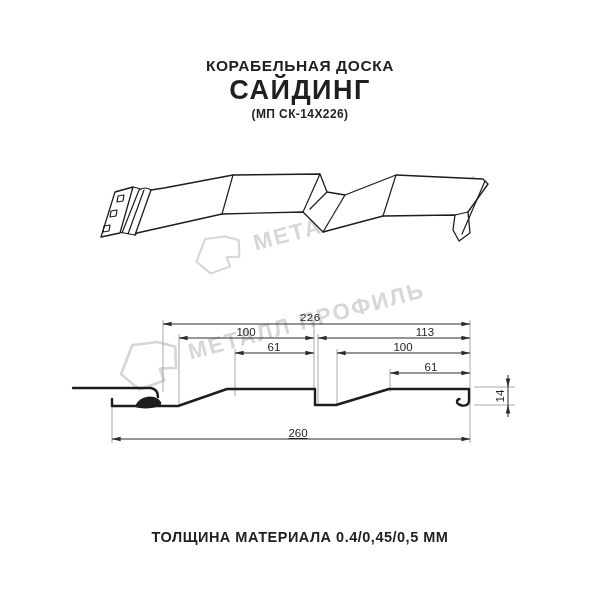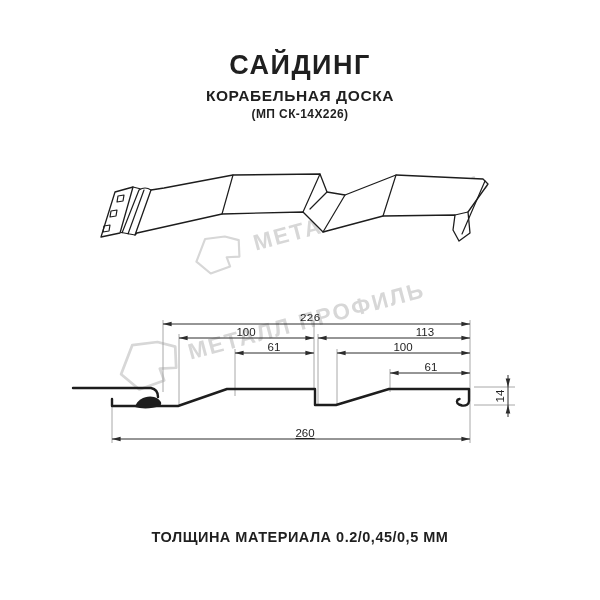--- a/index.html
+++ b/index.html
@@ -44,22 +44,22 @@
   
   #footer{position:absolute;top:529px;left:0;width:600px;text-align:center;
           font-size:14.5px;font-weight:600;letter-spacing:0.5px;}
 </style>
 </head>
 <body>
 
 <div id="stage">
 
   <div id="header">
+    <div id="subtitle">КОРАБЕЛЬНАЯ ДОСКА</div>
     <div id="title">САЙДИНГ</div>
-    <div id="subtitle">КОРАБЕЛЬНАЯ ДОСКА</div>
     <div id="model">(МП СК-14Х226)</div>
   </div>
 
   <div id="wm1" class="wm">
     <svg width="50" height="43" viewBox="0 0 56 48">
       <path class="wm-logo-path" d="M2,27 L18,5 L40,8 L54,16 L50,34 L36,31 L37,42 L14,44 Z"></path>
     </svg>
     <span>МЕТАЛЛ ПРОФИЛЬ</span>
   </div>
   <div id="wm2" class="wm">
@@ -124,17 +124,17 @@
                L469,389 L469,401 C469,404.5 466,406 462,405.5 L459,404.5 C456,403 456.5,399.5 459.5,399"></path>
     </g>
   </svg>
 
   <div class="dimlabel" style="left:310px;top:312px;font-family:Liberation Mono, monospace;">226</div>
   <div class="dimlabel" style="left:246px;top:326px;">100</div>
   <div class="dimlabel" style="left:397px;top:326px;margin-left:28px;">113</div>
   <div class="dimlabel" style="left:274px;top:341px;">61</div>
   <div class="dimlabel" style="left:403px;top:341px;">100</div>
   <div class="dimlabel" style="left:431px;top:361px;">61</div>
-  <div class="dimlabel" style="left:305px;top:427px;text-decoration:underline;">260</div>
+  <div class="dimlabel" style="left:298px;top:427px;text-decoration:underline;">260</div>
   <div class="dimlabel" id="dl14" style="left:500px;top:396px;">14</div>
 
-  <div id="footer">ТОЛЩИНА МАТЕРИАЛА 0.2/0,45/0,5 ММ</div>
+  <div id="footer">ТОЛЩИНА МАТЕРИАЛА 0.4/0,45/0,5 ММ</div>
 </div>
 
 </body></html>

